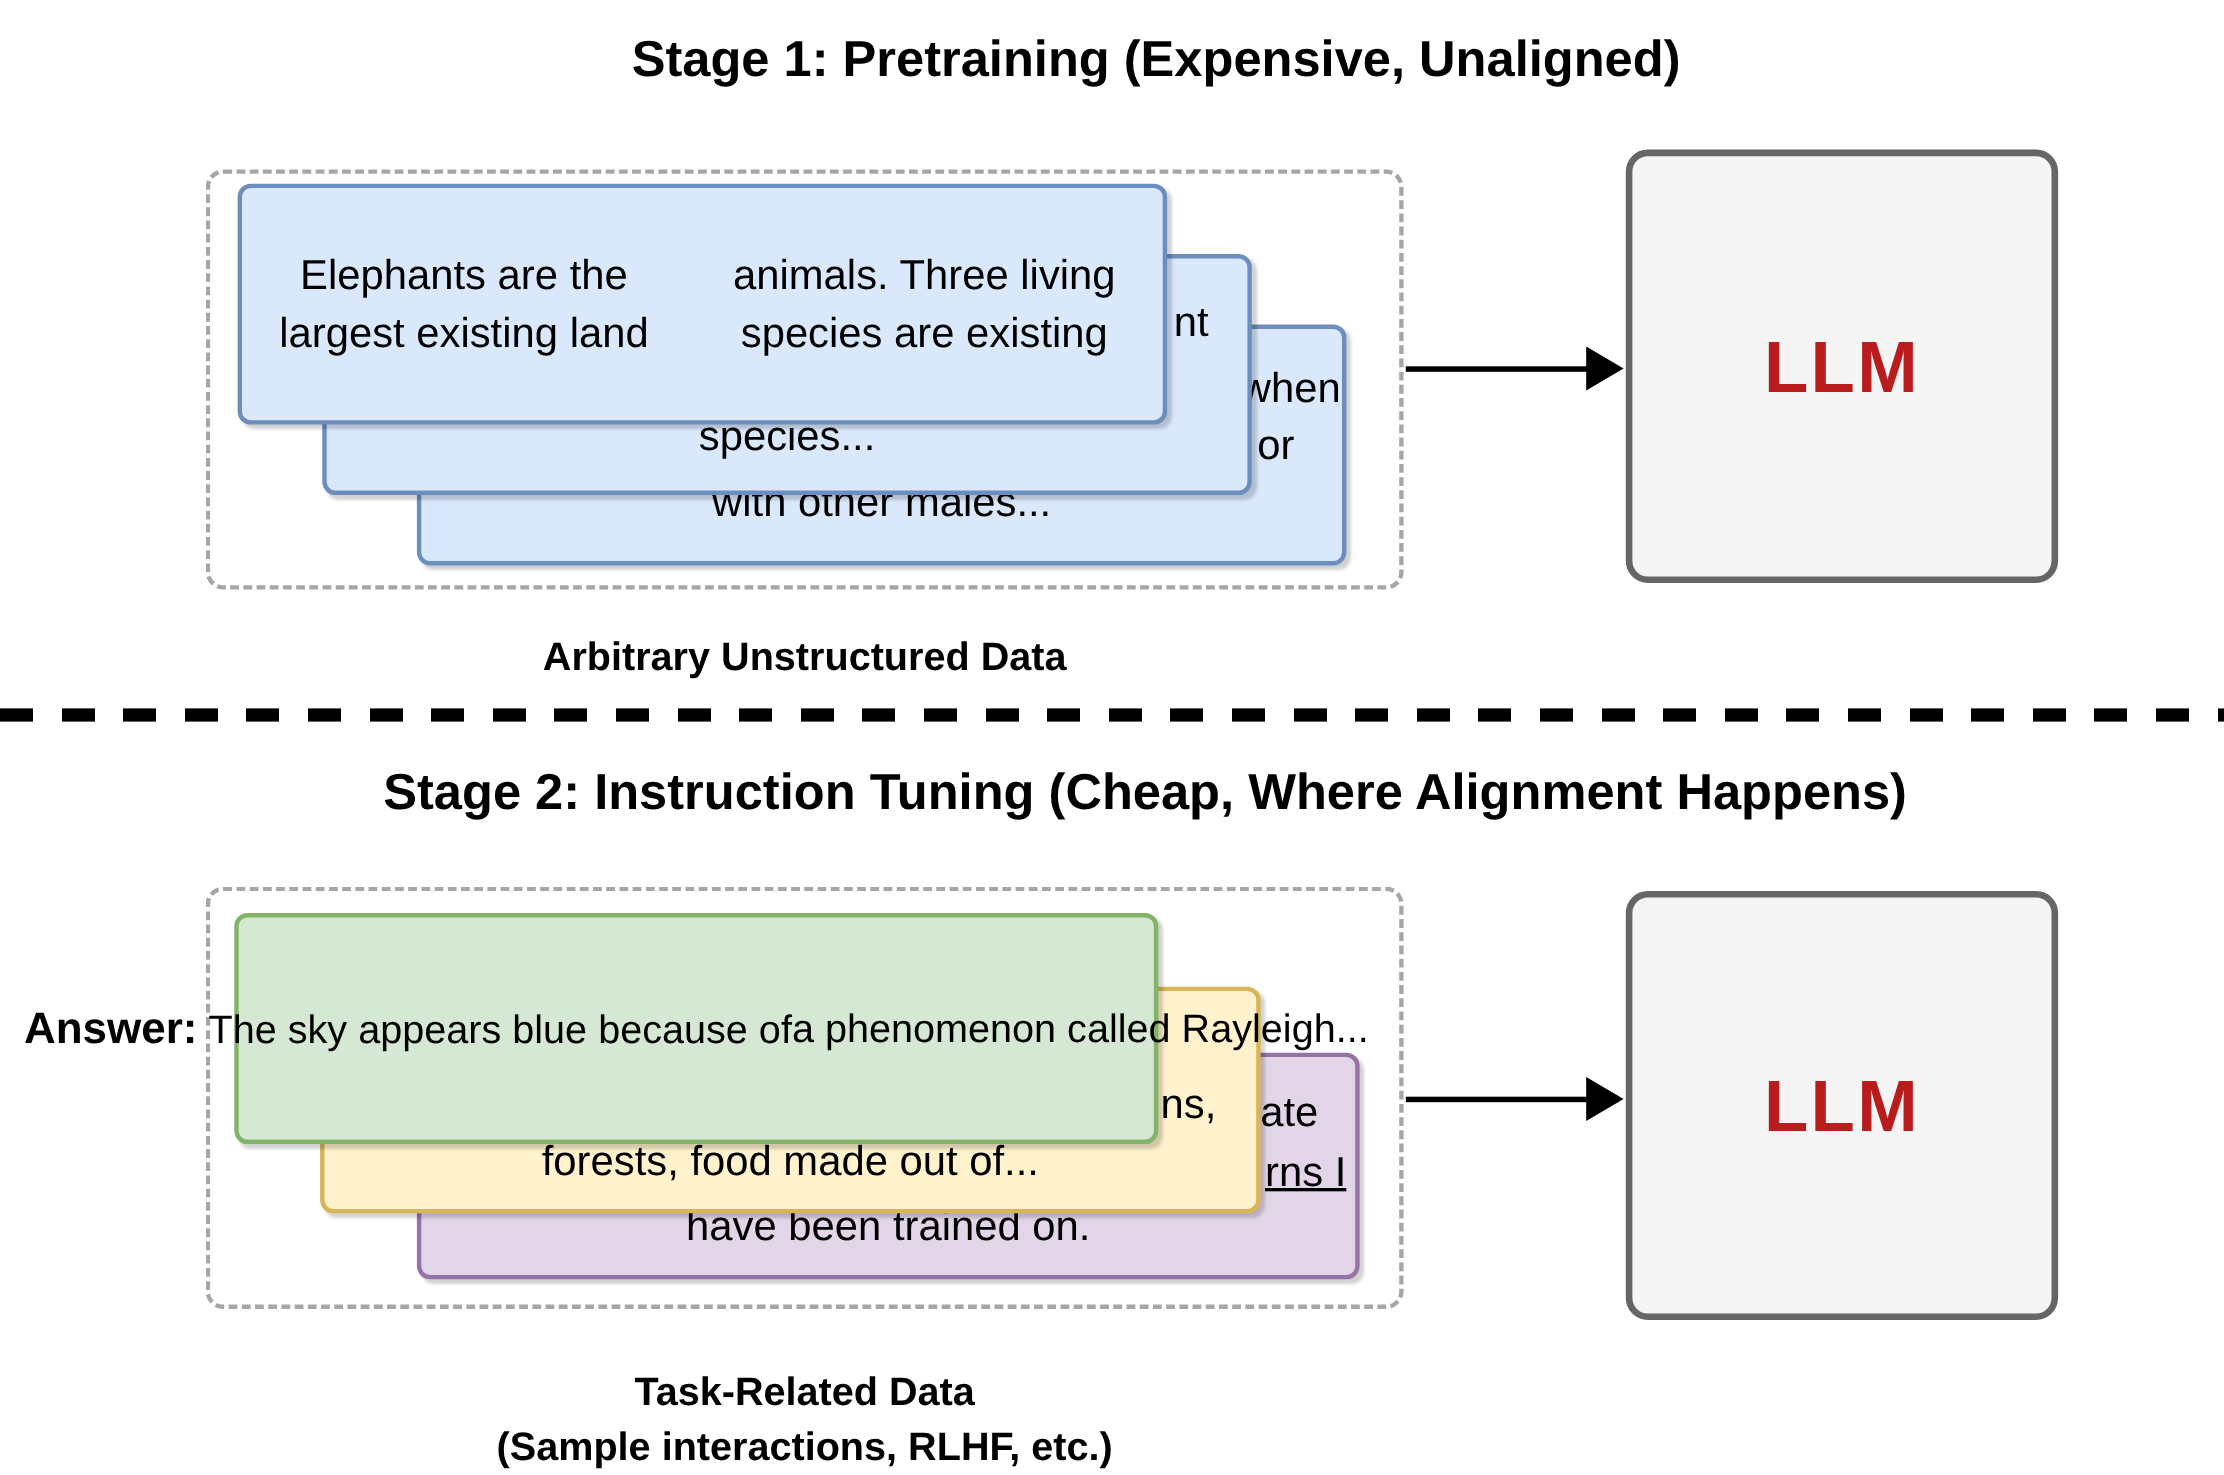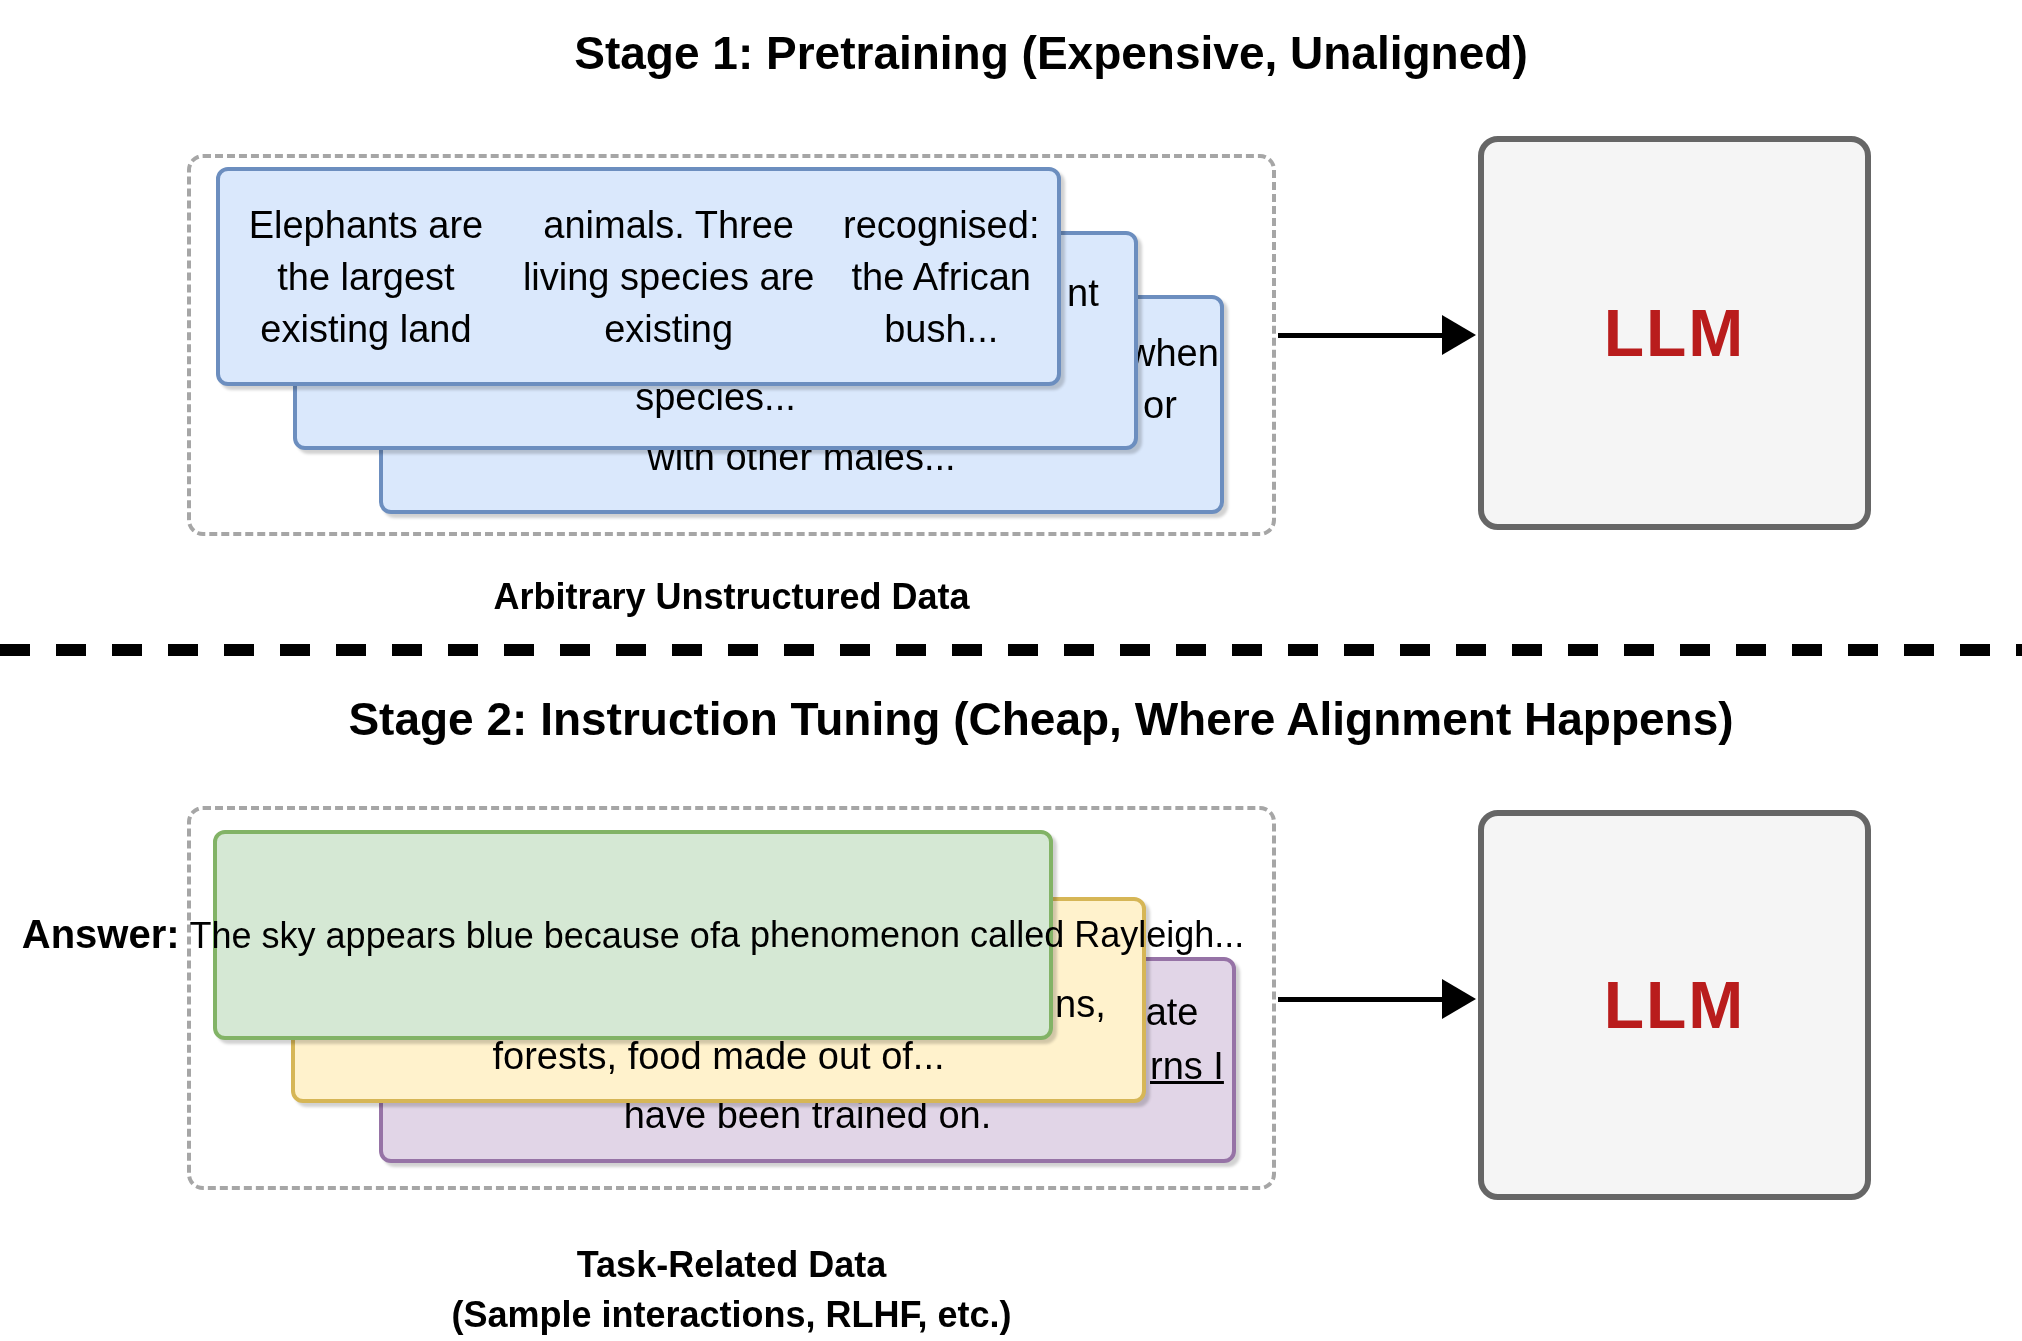--- a/index.html
+++ b/index.html
@@ -78,21 +78,20 @@
   <div class="card blue" style="left:293px; top:231px; width:845px; height:219px; z-index:2;">
     <span class="frag" style="left:770px; top:32px;">nt</span>
     <span class="frag" style="left:756px; top:84px;">,</span>
     <div class="frag-center" style="top:136px;">species...</div>
   </div>
 
   <div class="card blue" style="left:216px; top:167px; width:845px; height:219px; z-index:3;">
     <div class="card-text">
       <div>Elephants are the largest existing land</div>
       <div>animals. Three living species are existing</div>
-      <div>recognised: the African bush...</div>
     </div>
   </div>
 
   <div class="arrow-line" style="left:1278px; top:333px; width:168px;"></div>
   <div class="arrow-head" style="left:1442px; top:315px;"></div>
 
   <div class="llm-box" style="top:136px; height:394px;">
     <span class="llm-label">LLM</span>
   </div>
 

